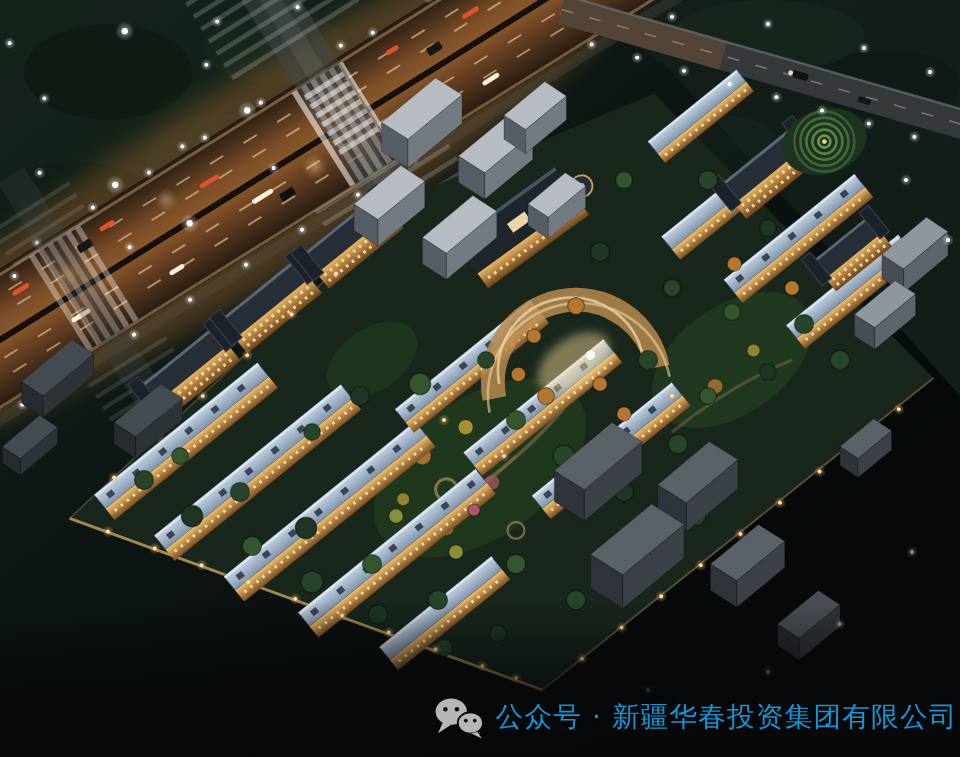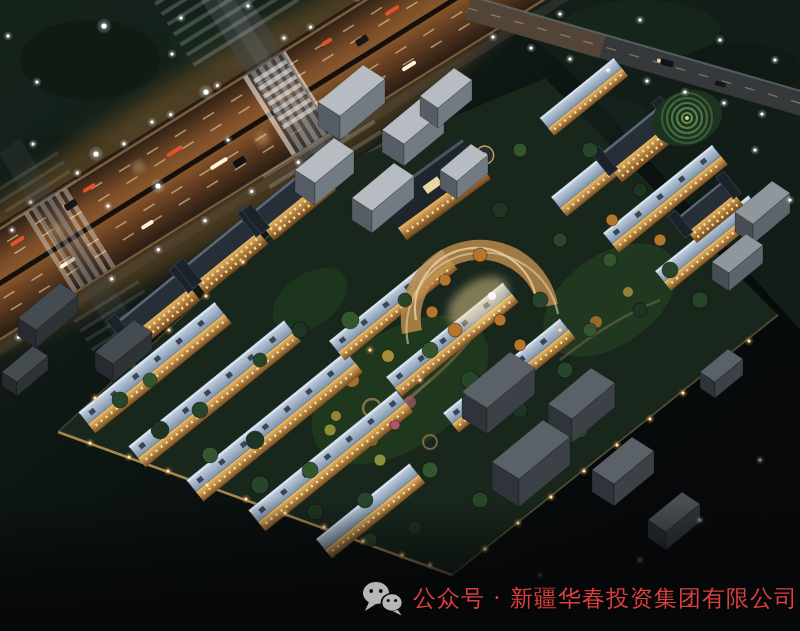--- a/index.html
+++ b/index.html
@@ -31,21 +31,21 @@
   .tg{fill:#27452a;} .tg2{fill:#1d3522;} .tg3{fill:#33562f;}
   .to{fill:#b5772e;} .ty{fill:#8a8f3a;} .tp{fill:#b05668;}
   .tree{stroke:rgba(0,0,0,.4);stroke-width:1;}
 
   .lane{stroke:#f6dca8;stroke-width:1.6;stroke-dasharray:13 20;opacity:.55;}
   .cw{fill:#ffffff;}
   .fan{fill:#ffffff;opacity:.18;}
   .carW{fill:#fff2d8;} .carR{fill:#e2502c;}
 
   .watermark{position:absolute;left:362px;top:580px;display:flex;align-items:center;gap:9px;
-             color:#ef4444;font-size:23px;letter-spacing:1px;white-space:nowrap;opacity:.92;
+             color:#0ea5e9;font-size:23px;letter-spacing:1px;white-space:nowrap;opacity:.92;
              text-shadow:0 1px 2px rgba(0,0,0,.9);}
   .watermark .wm-text{line-height:1;}
 </style>
 </head>
 <body>
 
 <div class="stage">
 <svg width="800" height="631" viewBox="0 0 800 631">
   <defs>
     <linearGradient id="bgG" x1="0" y1="0" x2="1" y2="1">

